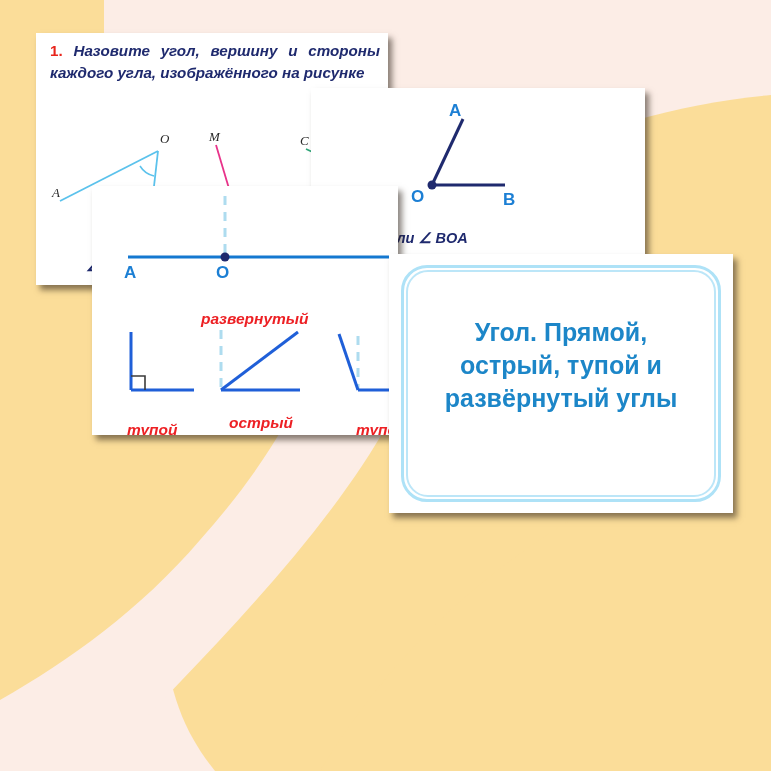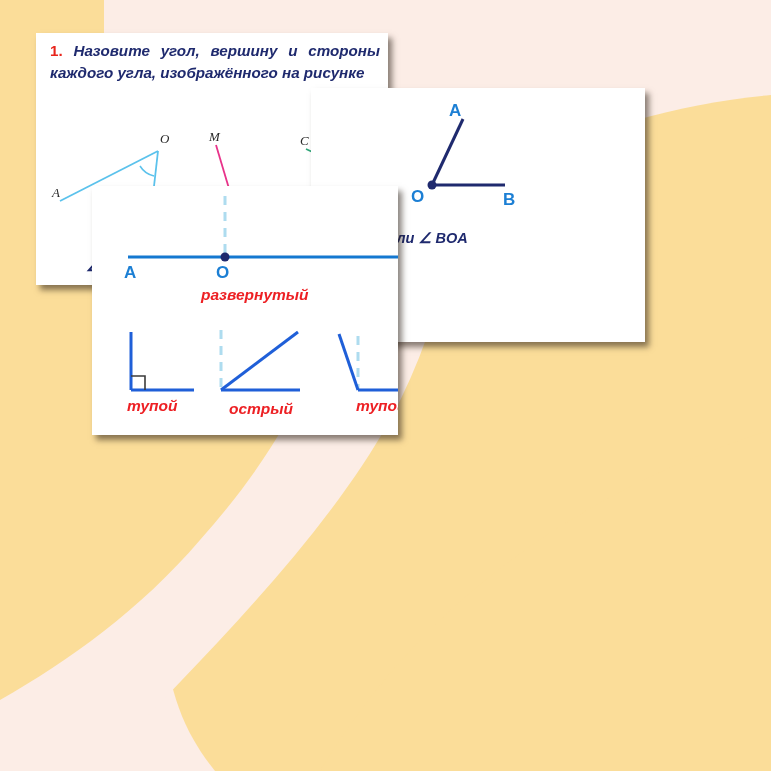--- a/index.html
+++ b/index.html
@@ -88,20 +88,21 @@
     color: #1C7FD4;
   }
   .types-red {
     position: absolute;
     font-family: "Liberation Sans", sans-serif;
     font-style: italic;
     font-weight: bold;
     font-size: 15.5px;
     color: #ED2024;
     white-space: nowrap;
+    margin-top: 24px;
   }
 
   
   #card-title { left: 389px; top: 254px; width: 344px; height: 259px; }
   .title-frame-outer {
     position: absolute;
     left: 12px; top: 11px; right: 12px; bottom: 11px;
     border: 3px solid #AEE2F7;
     border-radius: 26px;
   }
@@ -233,18 +234,23 @@
         <line x1="129" y1="76" x2="208" y2="76" stroke="#1F5FD8" stroke-width="3"></line>
       </g>
 
       <g>
         <line x1="266" y1="22" x2="266" y2="76" stroke="#AEDCEF" stroke-width="3" stroke-dasharray="9 7"></line>
         <line x1="247" y1="20" x2="266" y2="76" stroke="#1F5FD8" stroke-width="3"></line>
         <line x1="266" y1="76" x2="306" y2="76" stroke="#1F5FD8" stroke-width="3"></line>
       </g>
     </svg>
     <div class="types-red" style="left:35px; top:211px;">тупой</div>
-    <div class="types-red" style="left:137px; top:214px;">острый</div>
+    <div class="types-red" style="left:137px; top:204px;">острый</div>
     <div class="types-red" style="left:264px; top:211px;">тупой</div>
   </div>
 
+  <div class="card" id="card-title">
+    <div class="title-frame-outer"></div>
+    <div class="title-frame-inner"></div>
+    <div class="title-text">Угол. Прямой, острый, тупой и развёрнутый углы</div>
+  </div>
 
 </div>
 
 </body></html>

